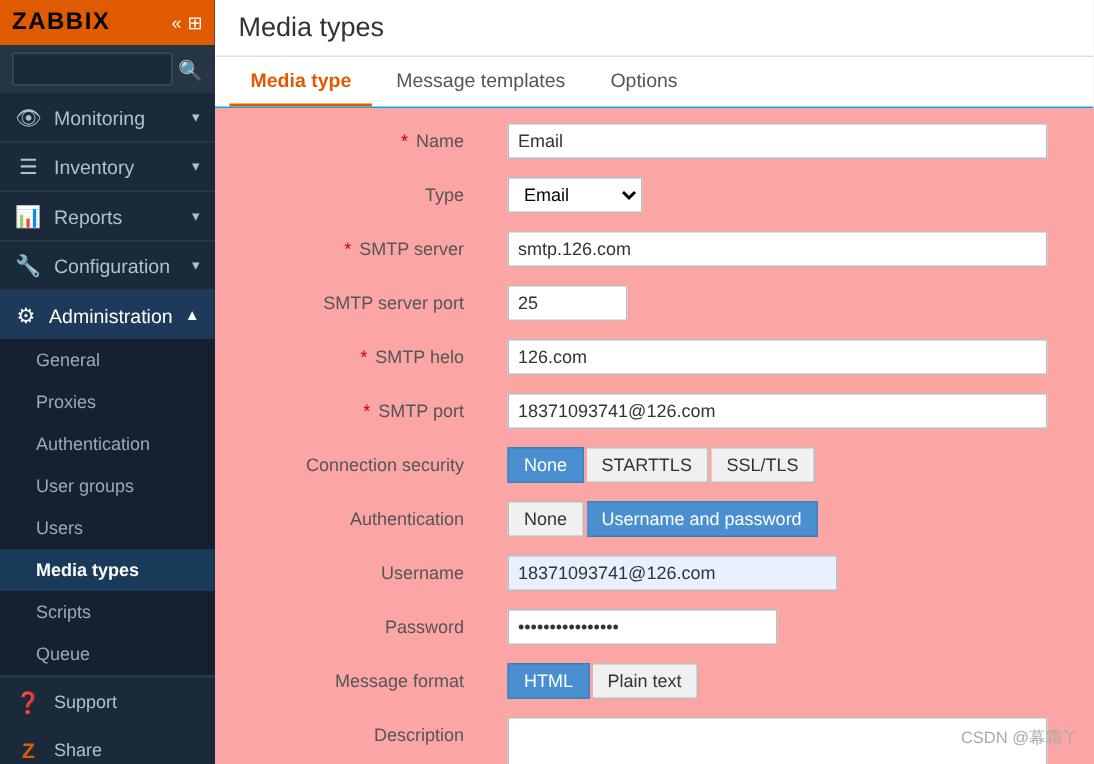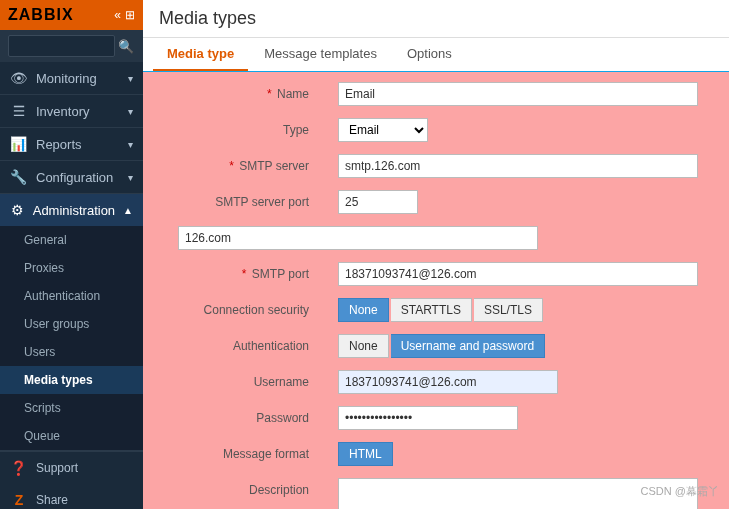--- a/index.html
+++ b/index.html
@@ -366,20 +366,24 @@
     <div class="form-row">
       <div class="form-label">
         <span>SMTP server port</span>
       </div>
       <div class="form-control">
         <input type="text" class="form-input form-input-sm" value="25" style="">
       </div>
     </div>
 
     <div class="form-row">
+      <div class="form-label">
+        <span class="required">*</span>
+        <span>SMTP helo</span>
+      </div>
       <div class="form-control">
         <input type="text" class="form-input" value="126.com" style="">
       </div>
     </div>
 
     <div class="form-row">
       <div class="form-label">
         <span class="required">*</span>
         <span>SMTP port</span>
       </div>
@@ -431,20 +435,21 @@
       </div>
     </div>
 
     <div class="form-row">
       <div class="form-label">
         <span>Message format</span>
       </div>
       <div class="form-control">
         <div class="btn-group">
           <button class="btn active">HTML</button>
+          <button class="btn">Plain text</button>
         </div>
       </div>
     </div>
 
     <div class="form-row" style="align-items:flex-start;">
       <div class="form-label" style="padding-top:5px;">
         <span>Description</span>
       </div>
       <div class="form-control">
         <textarea class="description-textarea" style=""></textarea>

